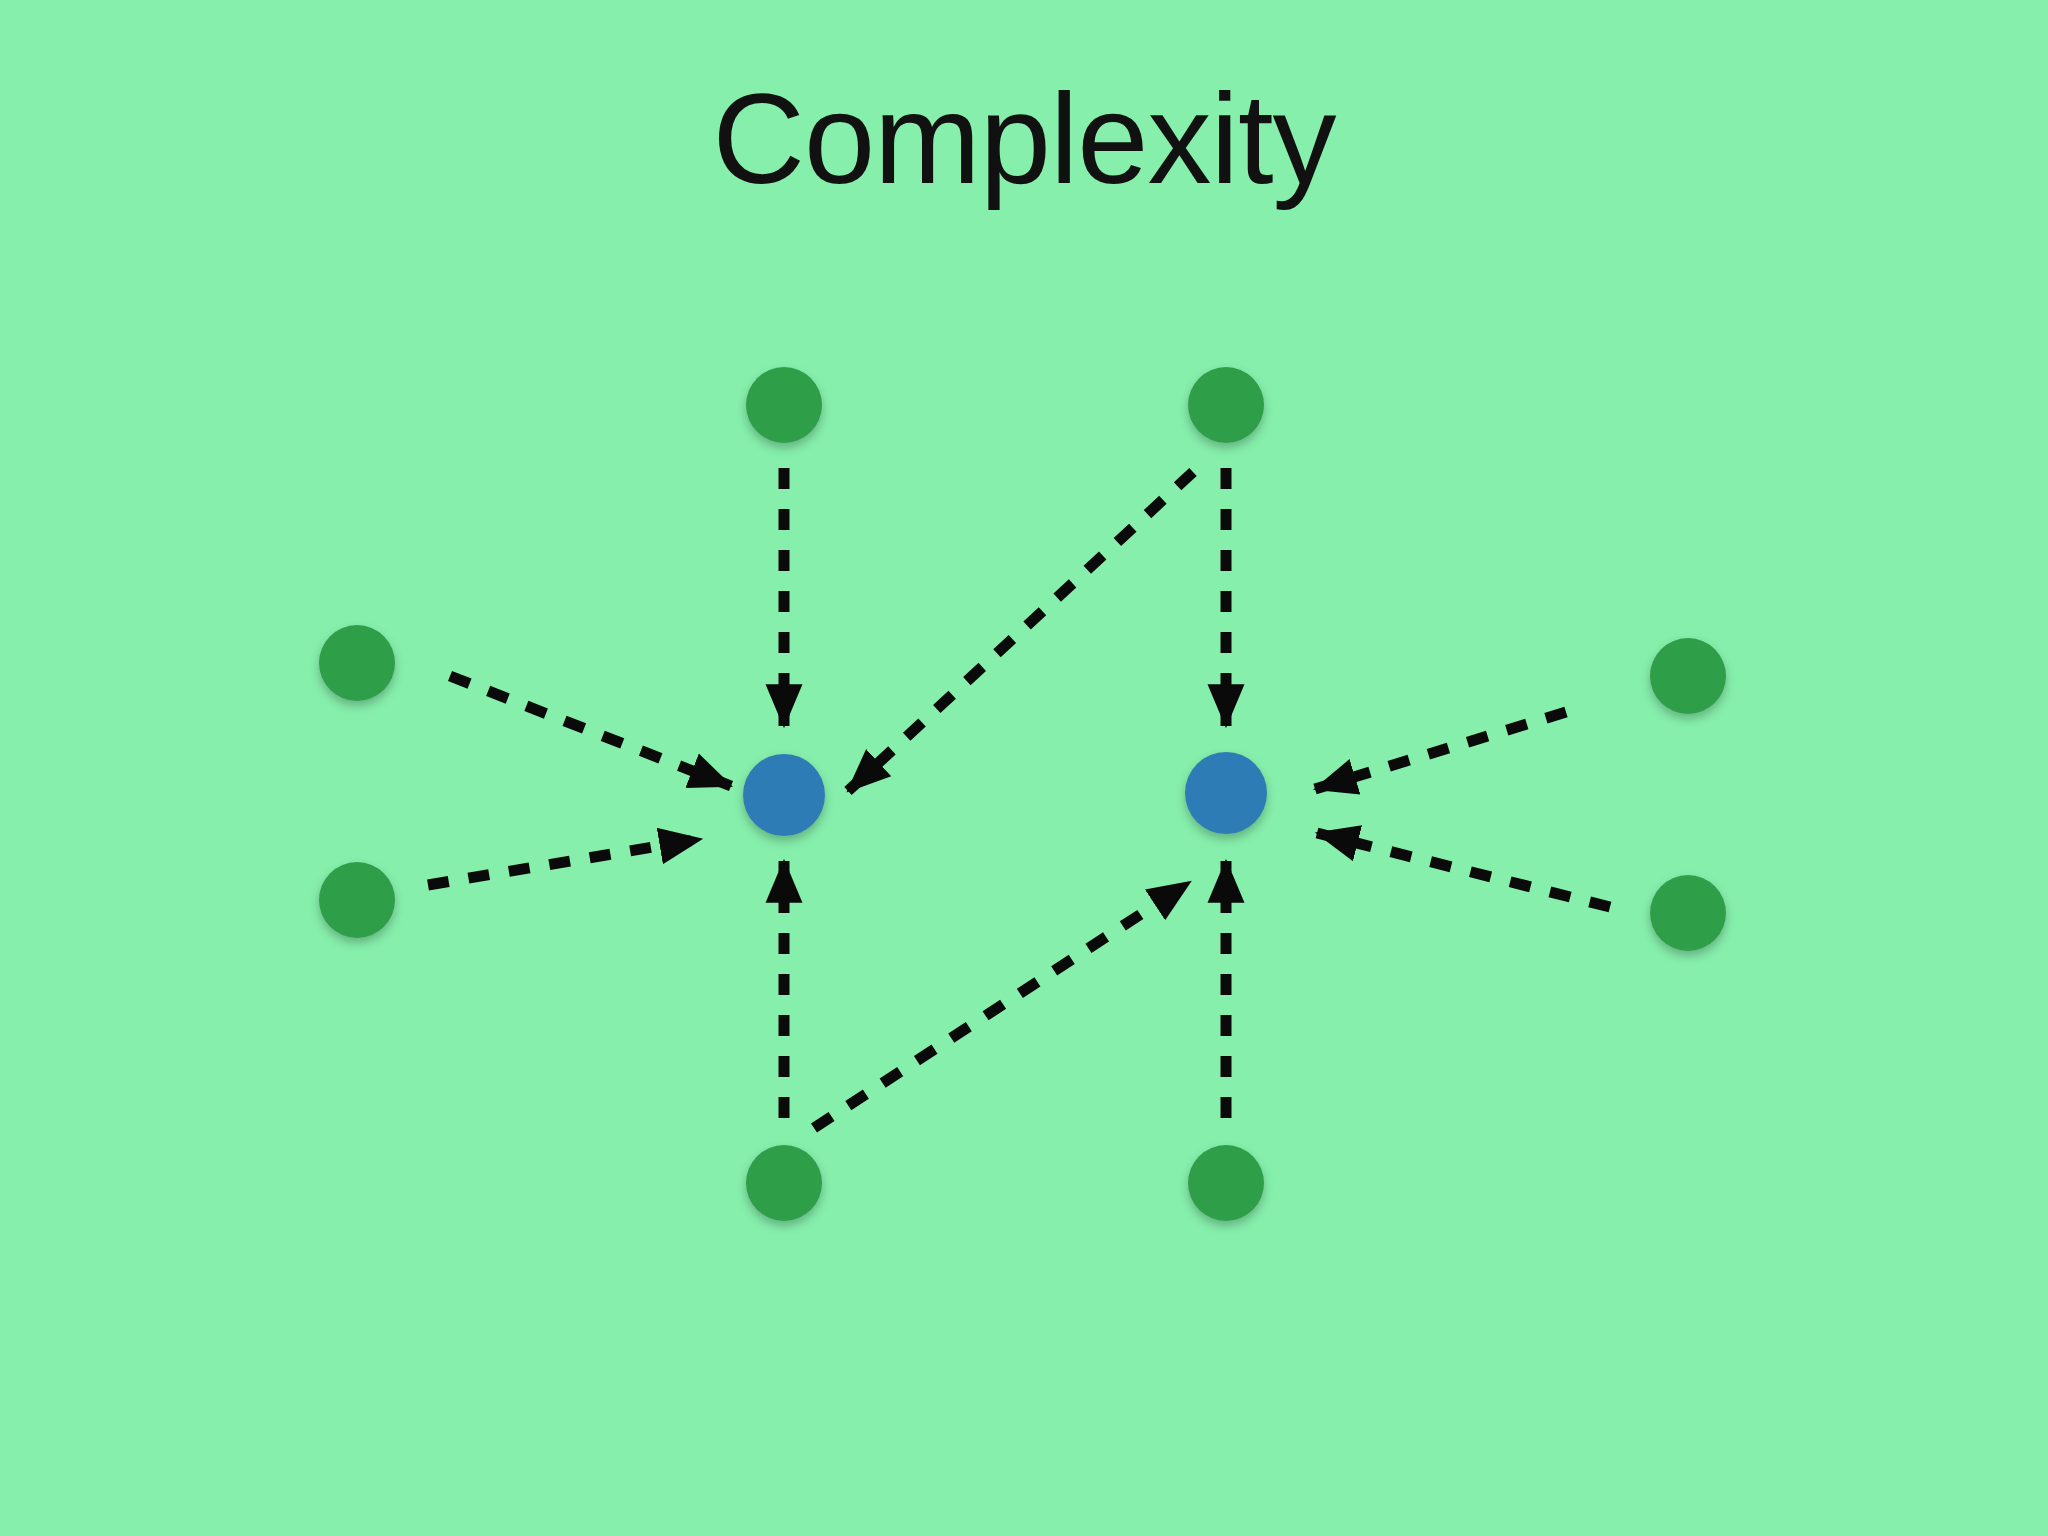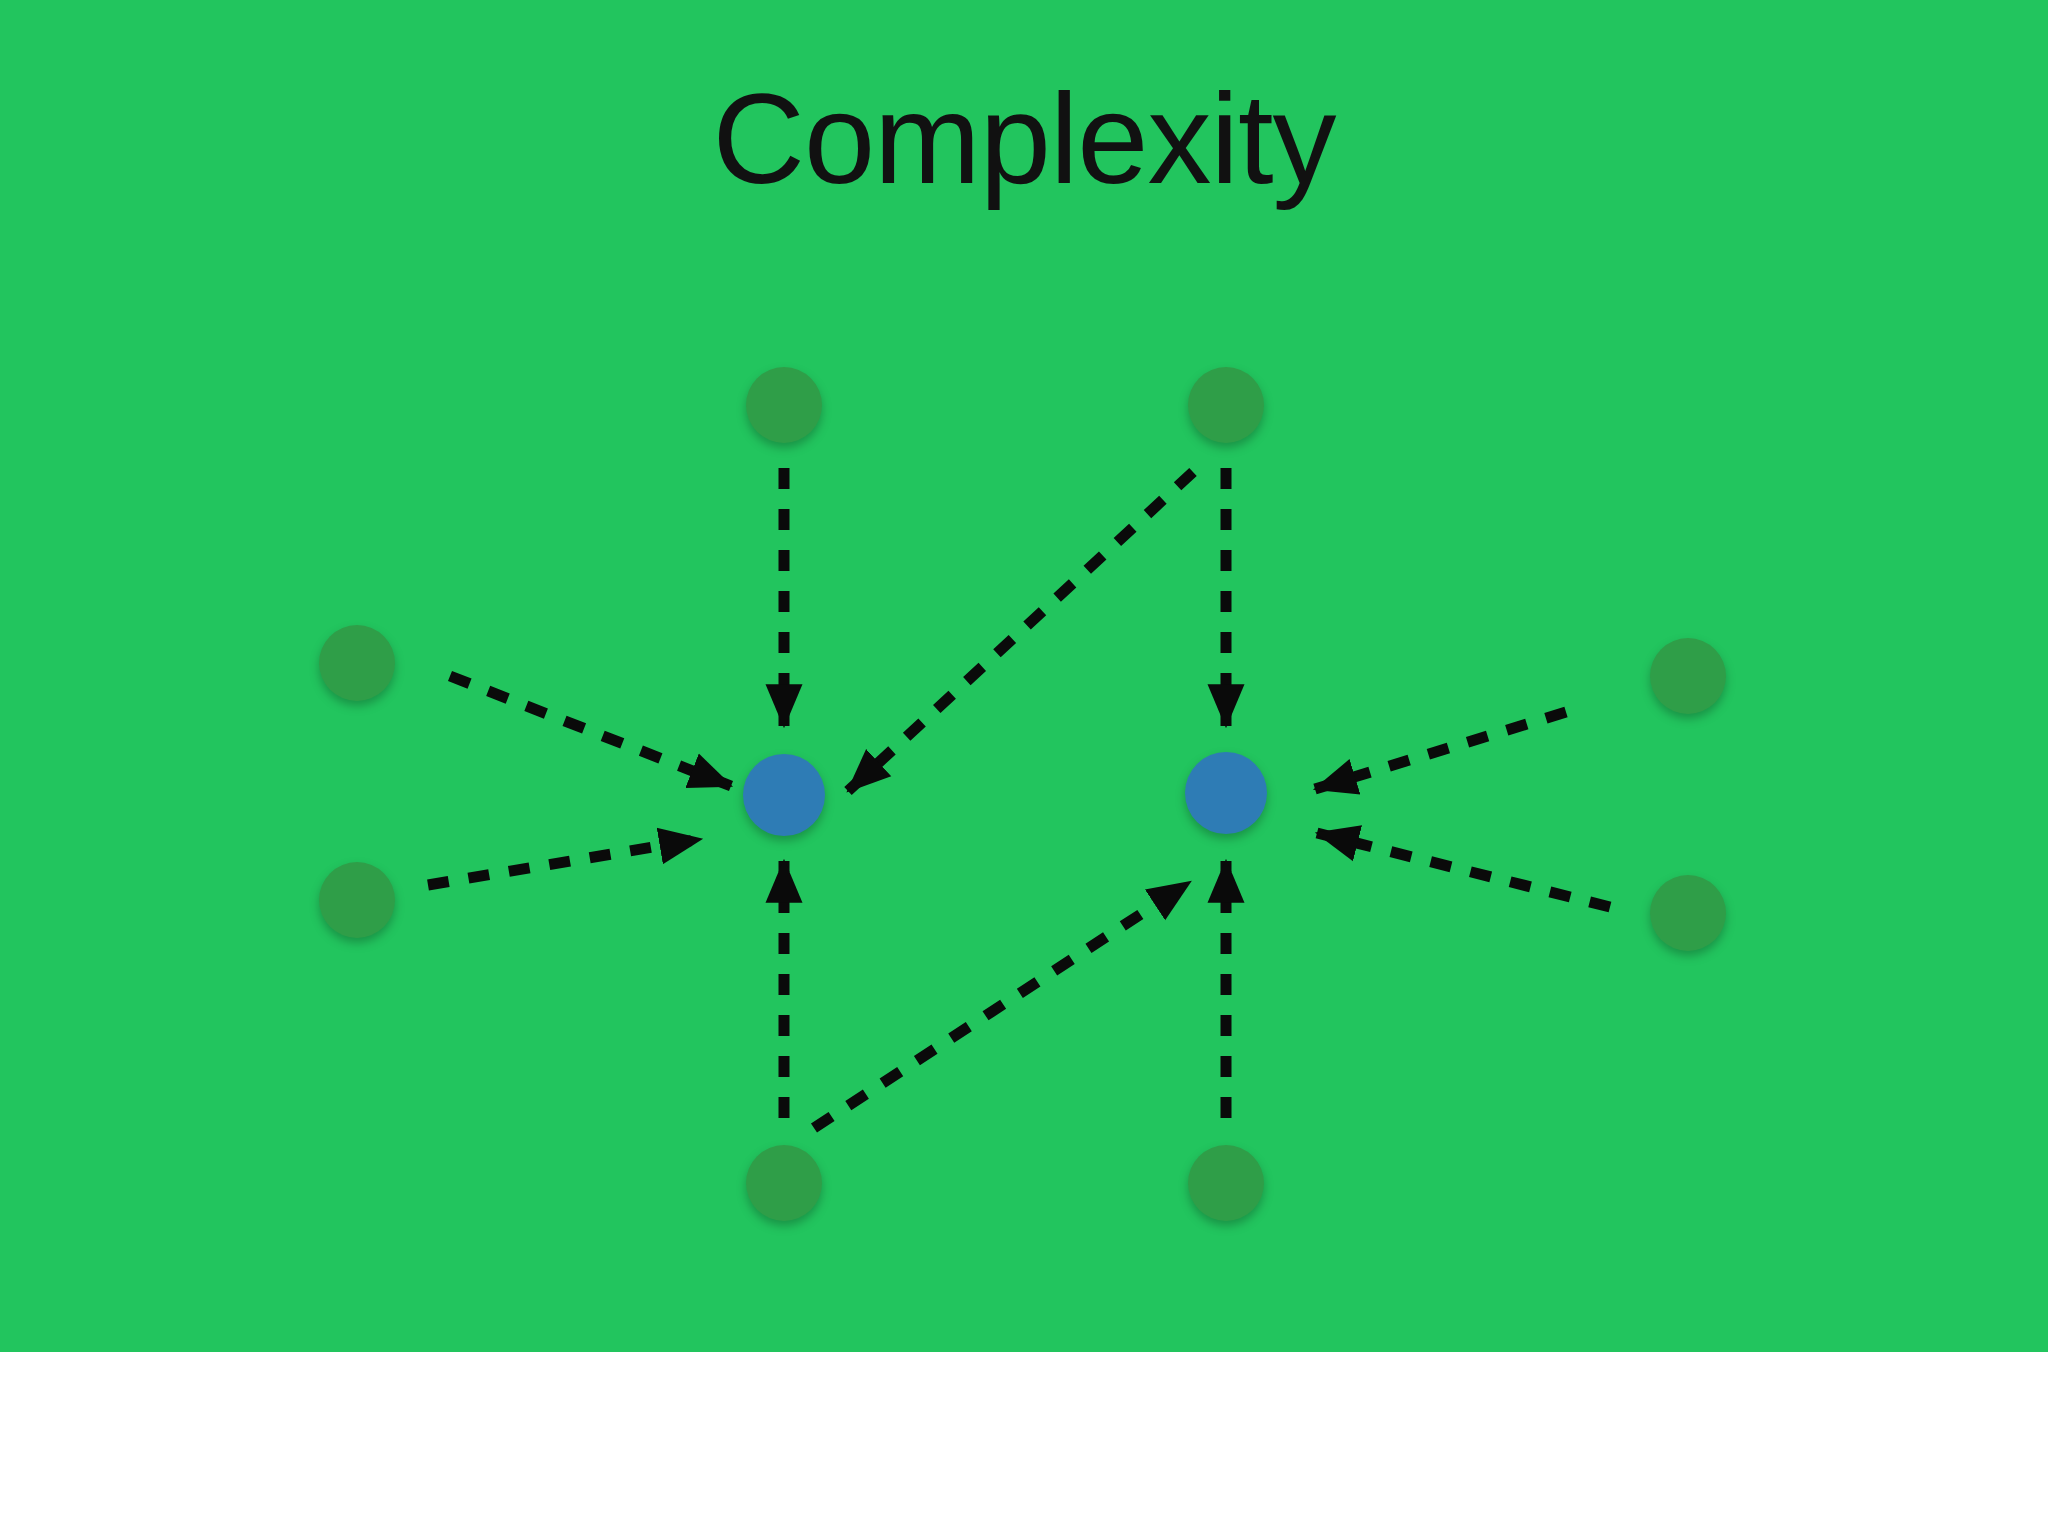--- a/index.html
+++ b/index.html
@@ -3,22 +3,22 @@
 <meta charset="utf-8">
 <style>
   html, body {
     margin: 0;
     padding: 0;
     background: #ffffff;
   }
   .stage {
     position: relative;
     width: 2048px;
-    height: 1352px;
-    background: #22c55e;
+    height: 1536px;
+    background: #86efac;
     overflow: hidden;
     font-family: "Liberation Sans", sans-serif;
   }
   .slide-title {
     position: absolute;
     top: 72px;
     left: 0;
     width: 100%;
     margin: 0;
     text-align: center;

